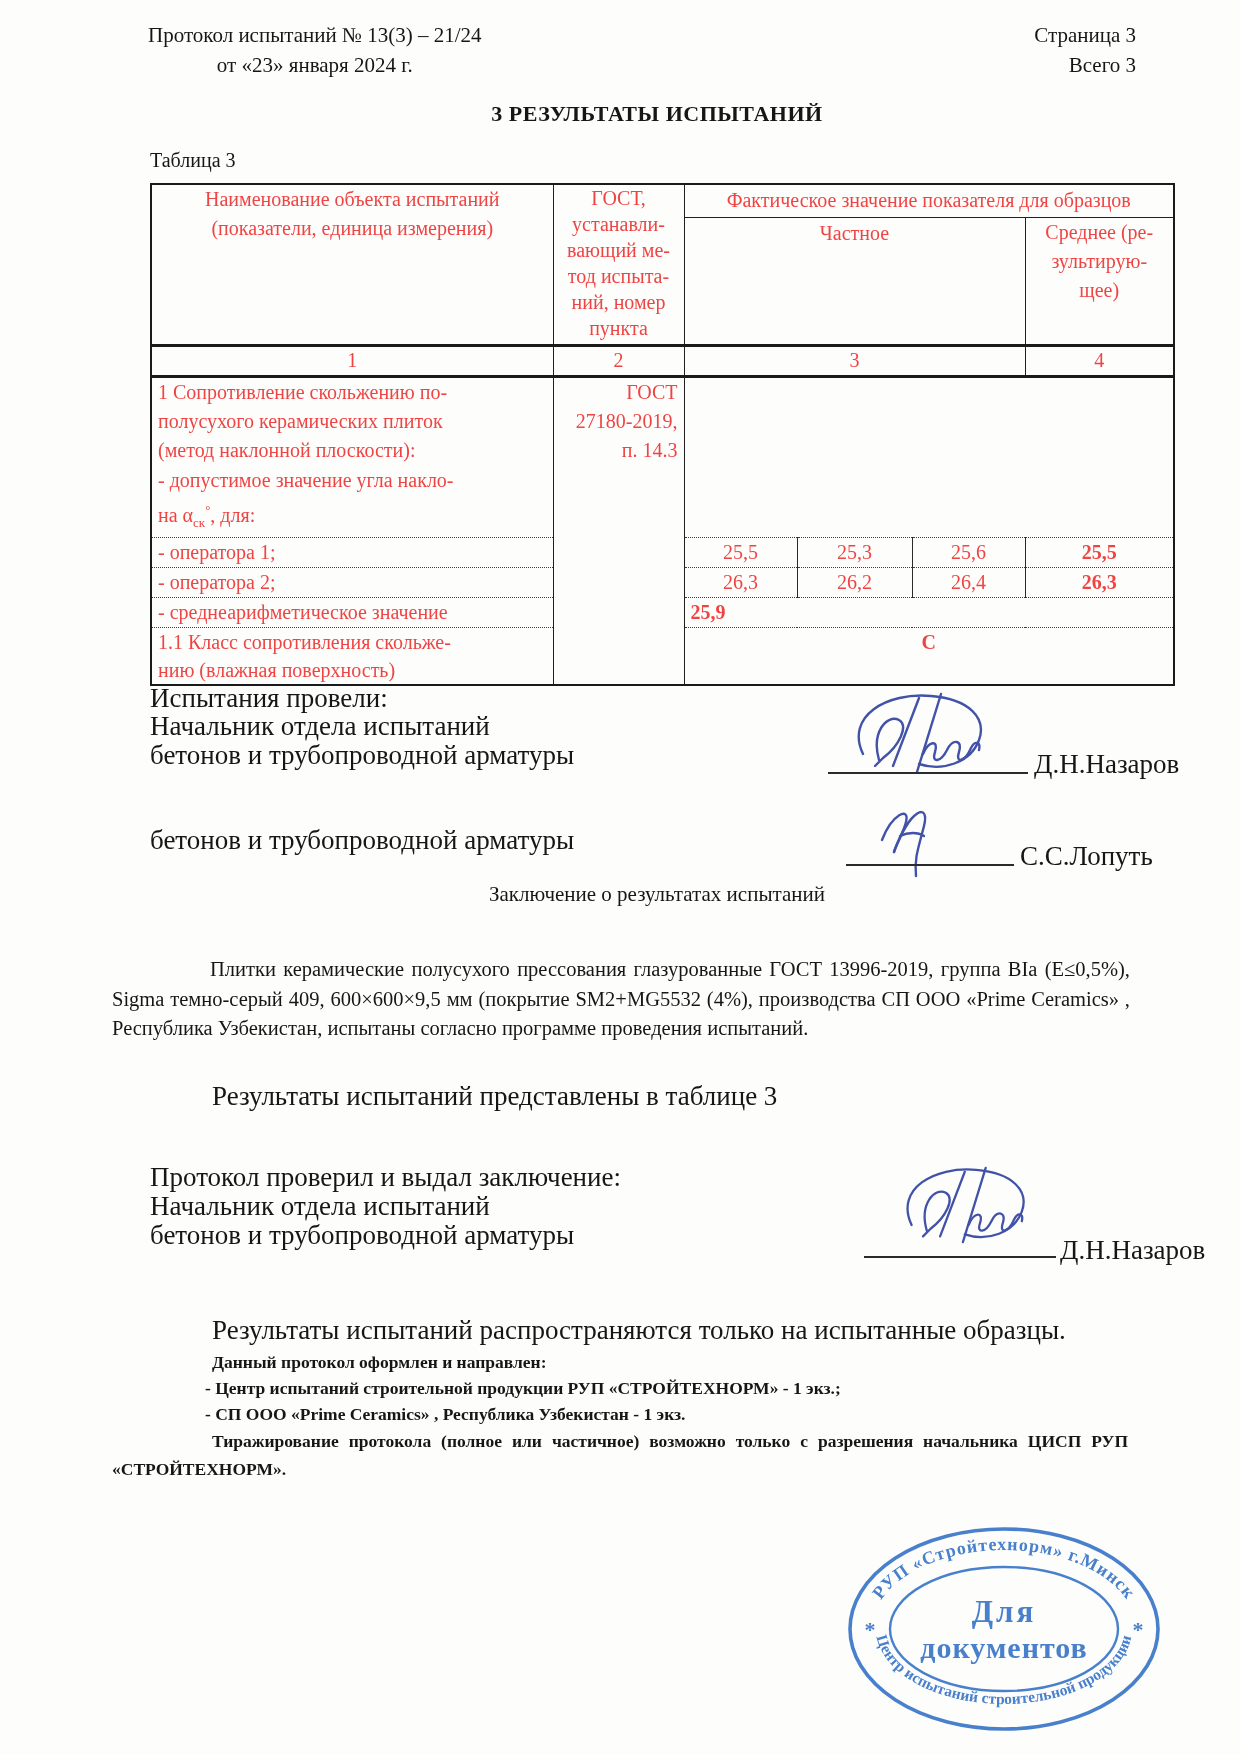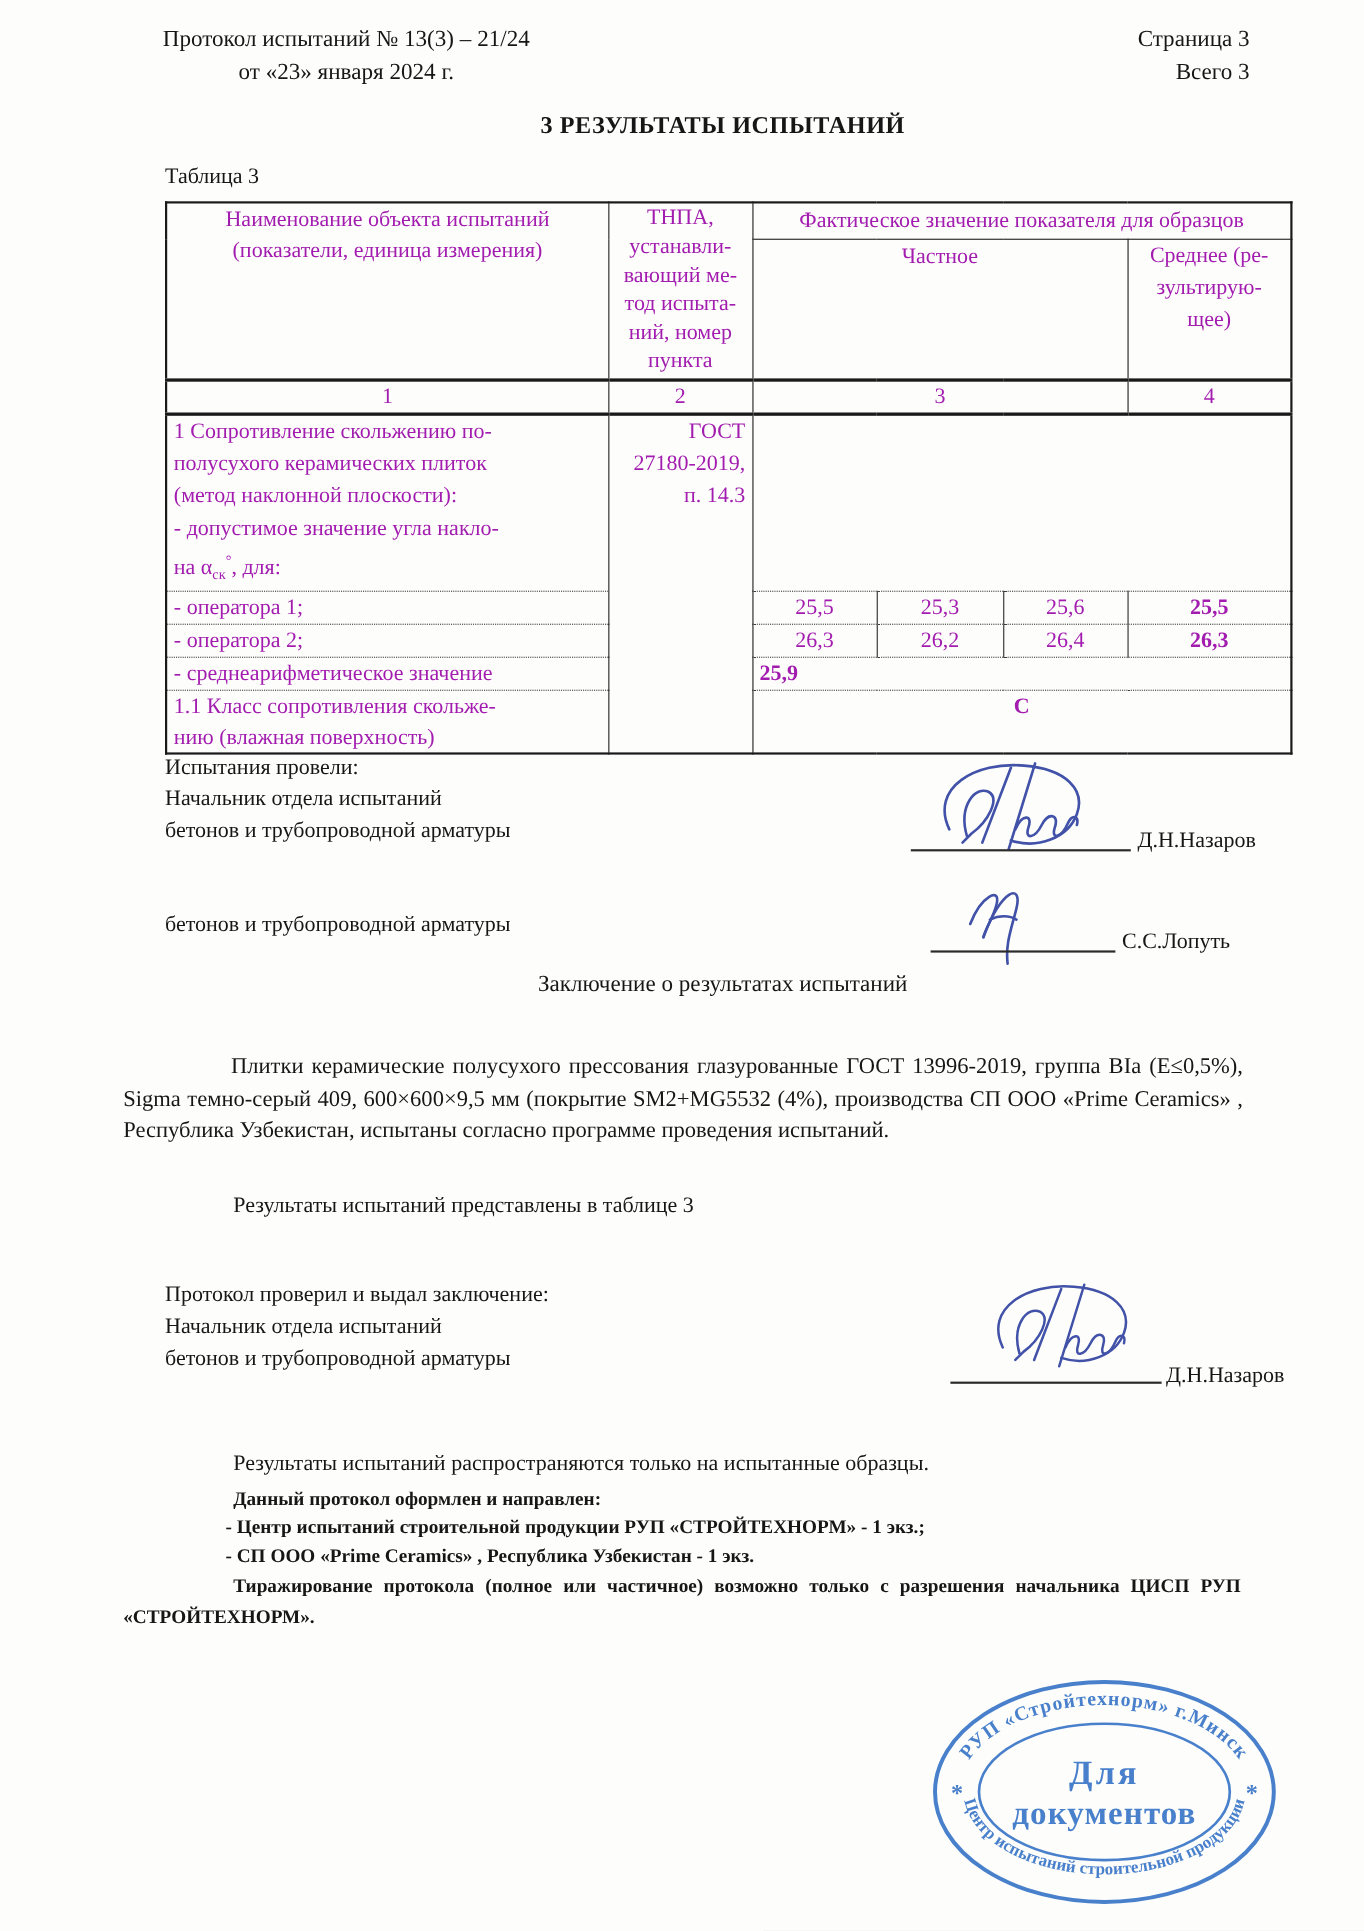--- a/index.html
+++ b/index.html
@@ -3,30 +3,30 @@
 <meta charset="utf-8">
 <style>
   html,body{margin:0;padding:0;}
   body{width:1240px;height:1755px;background:#e9e9e9;}
   .page{
     position:relative;width:1240px;height:1755px;overflow:hidden;
     background:#fdfdfb;color:#161616;
     font-family:"Liberation Serif","DejaVu Serif",serif;
   }
   .abs{position:absolute;}
-  .t20{font-size:20px;line-height:28px;}
+  .t20{font-size:27px;line-height:28px;}
   .t21{font-size:21px;line-height:30px;text-align:center;}
   .small-b{font-size:17.5px;line-height:26px;font-weight:bold;}
   .title{font-size:22px;font-weight:bold;letter-spacing:.5px;}
   .center{width:1240px;text-align:center;}
 
   
   table.results{
     border-collapse:collapse;table-layout:fixed;width:1023px;
-    font-size:20px;color:#a21caf;
+    font-size:20px;color:#ef4444;
   }
   table.results{border:2.5px solid #1a1a1a;}
   table.results td{padding:0 6px;vertical-align:top;overflow:hidden;}
   .c1h,.c2h,.spanh,.chast,.sredn{border:1.5px solid #1f1f1f;text-align:center;}
   .c1h{line-height:29px;padding-top:6px;}
   .c2h{line-height:26px;padding-top:4px;}
   .spanh{height:32px;line-height:30px;}
   .chast{line-height:30px;}
   .sredn{line-height:29px;padding-top:4px;}
   .numrow td{
@@ -76,21 +76,21 @@
         <col style="width:113px">
       <col style="width:149px">
     </colgroup>
     <tbody>
       <tr>
         <td class="c1h" rowspan="2">
           <div>Наименование объекта испытаний</div>
           <div>(показатели, единица измерения)</div>
         </td>
         <td class="c2h" rowspan="2">
-          <div>ТНПА,</div>
+          <div>ГОСТ,</div>
           <div>устанавли-</div>
           <div>вающий ме-</div>
           <div>тод испыта-</div>
           <div>ний, номер</div>
           <div>пункта</div>
         </td>
         <td class="spanh" colspan="4">Фактическое значение показателя для образцов</td>
       </tr>
       <tr>
         <td class="chast" colspan="3" style="height:126px;">Частное</td>

